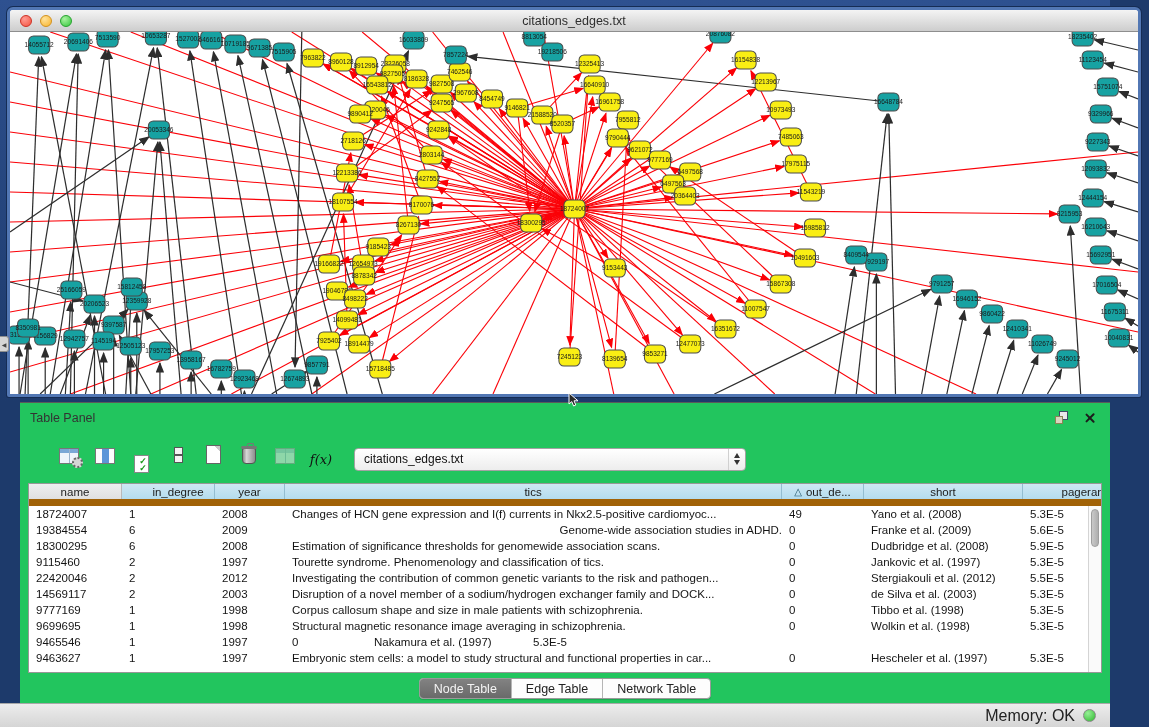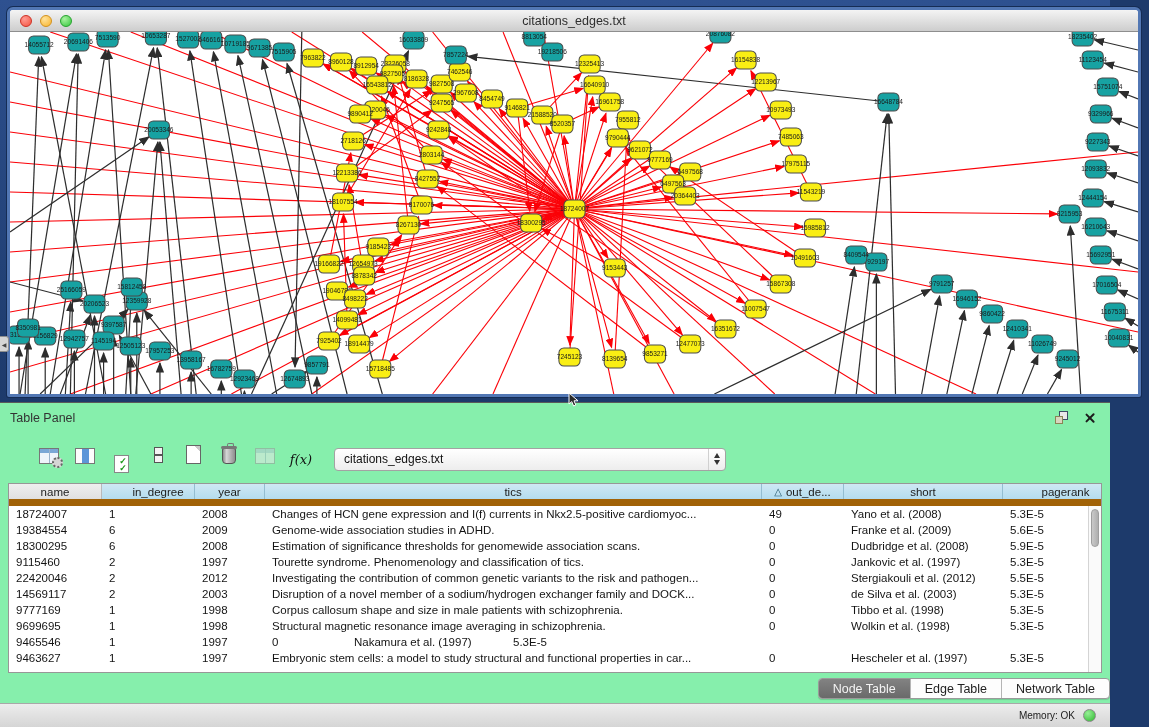--- a/index.html
+++ b/index.html
@@ -21,21 +21,21 @@
   .tl.r { background:radial-gradient(circle at 35% 30%,#ff9a92,#f4533f); border:1px solid #ce3024; }
   .tl.y { background:radial-gradient(circle at 35% 30%,#ffe29a,#f9b42c); border:1px solid #d3911c; }
   .tl.g { background:radial-gradient(circle at 35% 30%,#a9f2a0,#35c73c); border:1px solid #26a32e; }
   .canvas { position:absolute; left:0; top:22px; right:0; bottom:0; background:#fff; overflow:hidden; }
   .canvas svg { display:block; width:100%; height:100%; }
   .grabber { position:absolute; left:0; top:336px; width:9px; height:16px; background:#d6d6d6;
              border:1px solid #8f8f8f; border-left:none; border-radius:0 3px 3px 0;
              font-size:6px; color:#444; display:flex; align-items:center; justify-content:center; }
 
   
-  .table-panel { position:relative; height:301px; background:#86efac; border-top:1px solid #5a5a5a; }
+  .table-panel { position:relative; height:301px; background:#22c55e; border-top:1px solid #5a5a5a;margin-left:20px; }
   .panel-titlebar { position:relative; height:30px; }
   .panel-title { position:absolute; left:10px; line-height:30px; font-size:12.5px; color:#333; }
   .panel-ctrls { position:absolute; right:14px; top:8px; display:flex; gap:16px; align-items:center; }
   .float-ic { position:relative; width:13px; height:13px; display:inline-block; }
   .float-ic::before { content:""; position:absolute; right:0; top:0; width:7px; height:7px;
                       border:1.5px solid #3c4d66; background:#e9e9e9; }
   .float-ic::after { content:""; position:absolute; left:0; bottom:0; width:6px; height:6px;
                      border:1.5px solid #8a8455; background:#d9d5bf; }
   .close-x { position:relative; width:12px; height:12px; display:inline-block; }
   .close-x::before,.close-x::after { content:""; position:absolute; left:5px; top:0; width:2.4px;
@@ -95,31 +95,31 @@
   .th .sortglyph { font-size:10px; color:#20566b; }
   .tbody { position:relative; }
   .tr { display:flex; height:16px; }
   .td { flex:none; padding-left:7px; font-size:11.5px; color:#141414; white-space:nowrap; overflow:hidden;
         line-height:16px; }
   .vscroll { position:absolute; right:0; top:22px; bottom:0; width:13px; background:#fafafa;
         border-left:1px solid #d4d4d4; }
   .vthumb { position:absolute; top:3px; left:2px; width:8px; height:38px; border-radius:5px;
         background:linear-gradient(90deg,#c9c9c9,#aeaeae); border:1px solid #9e9e9e; }
 
-  .tabsbar { position:absolute; left:0; right:0; top:275px; display:flex; justify-content:flex-end; }
+  .tabsbar { position:absolute; left:0; right:0; top:275px; display:flex; justify-content:center; }
   .segmented { display:inline-flex; height:21px; border:1px solid #9a9a9a; border-radius:4px;
         overflow:hidden; background:#fdfdfd; box-shadow:0 1px 1px rgba(0,0,0,.15); }
   .seg { padding:0 14px; line-height:20px; font-size:12.5px; color:#222; border-left:1px solid #b5b5b5; }
   .seg:first-child { border-left:none; }
   .seg.active { background:linear-gradient(#828282,#6a6a6a); color:#f4f4f4; border-left:none; }
 
   
   .statusbar { height:24px; background:linear-gradient(#ededed,#d5d5d5); border-top:1px solid #a8a8a8;
         display:flex; align-items:center; justify-content:flex-end; }
-  .mem-label { font-size:10px; color:#222; }
+  .mem-label { font-size:16px; color:#222; }
   .mem-dot { width:13px; height:13px; border-radius:50%; margin:0 14px 0 8px;
         background:radial-gradient(circle at 35% 30%,#97f097,#2db82d); border:1px solid #888; }
 
   .cursor { position:absolute; left:568px; top:392px; z-index:50; }
 </style>
 </head>
 <body>
 
 <div class="screen">
 
@@ -645,21 +645,21 @@
             <div class="td" style="width: 70px;">2008</div>
             <div class="td" style="width: 497px;">Changes of HCN gene expression and I(f) currents in Nkx2.5-positive cardiomyoc...</div>
             <div class="td" style="width: 82px;">49</div>
             <div class="td" style="width: 159px;">Yano et al. (2008)</div>
             <div class="td" style="width: 126px;">5.3E-5</div>
           </div>
           <div class="tr">
             <div class="td" style="width: 93px;">19384554</div>
             <div class="td" style="width: 93px;">6</div>
             <div class="td" style="width: 70px;">2009</div>
-            <div class="td" style="width: 497px;">Genome-wide association studies in ADHD.</div>
+            <div class="td" style="width: 497px; text-align: right;">Genome-wide association studies in ADHD.</div>
             <div class="td" style="width: 82px;">0</div>
             <div class="td" style="width: 159px;">Franke et al. (2009)</div>
             <div class="td" style="width: 126px;">5.6E-5</div>
           </div>
           <div class="tr">
             <div class="td" style="width: 93px;">18300295</div>
             <div class="td" style="width: 93px;">6</div>
             <div class="td" style="width: 70px;">2008</div>
             <div class="td" style="width: 497px;">Estimation of significance thresholds for genomewide association scans.</div>
             <div class="td" style="width: 82px;">0</div>

